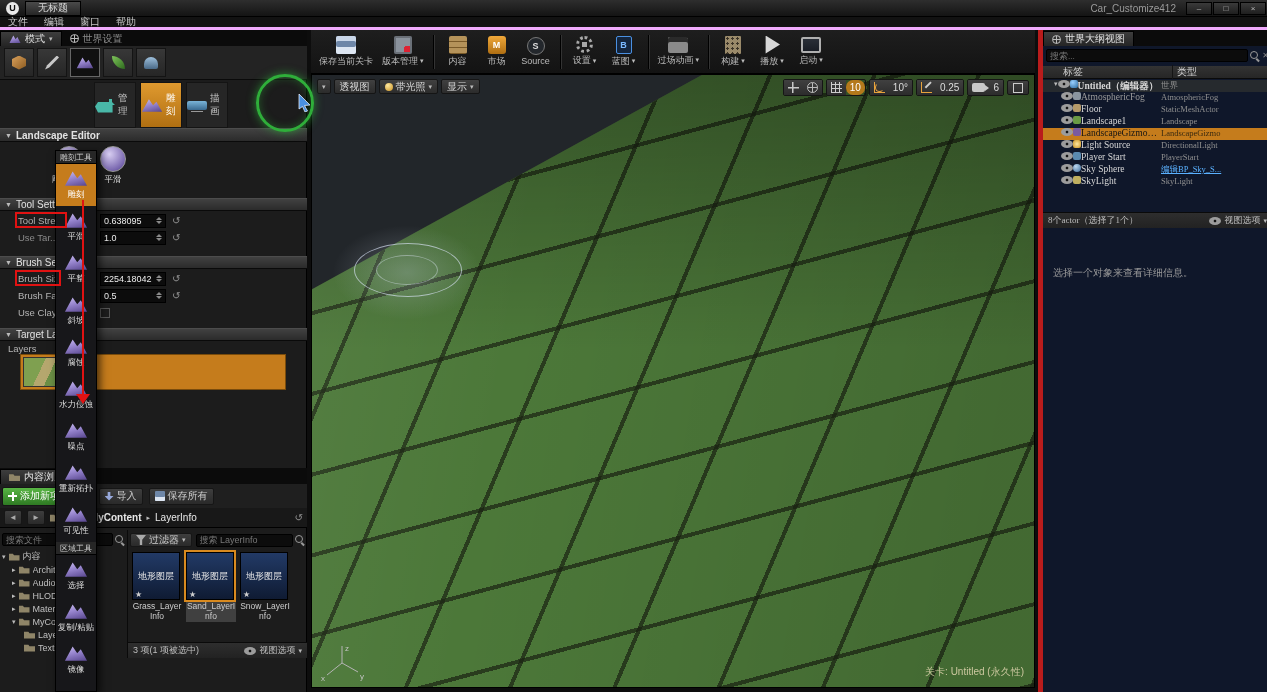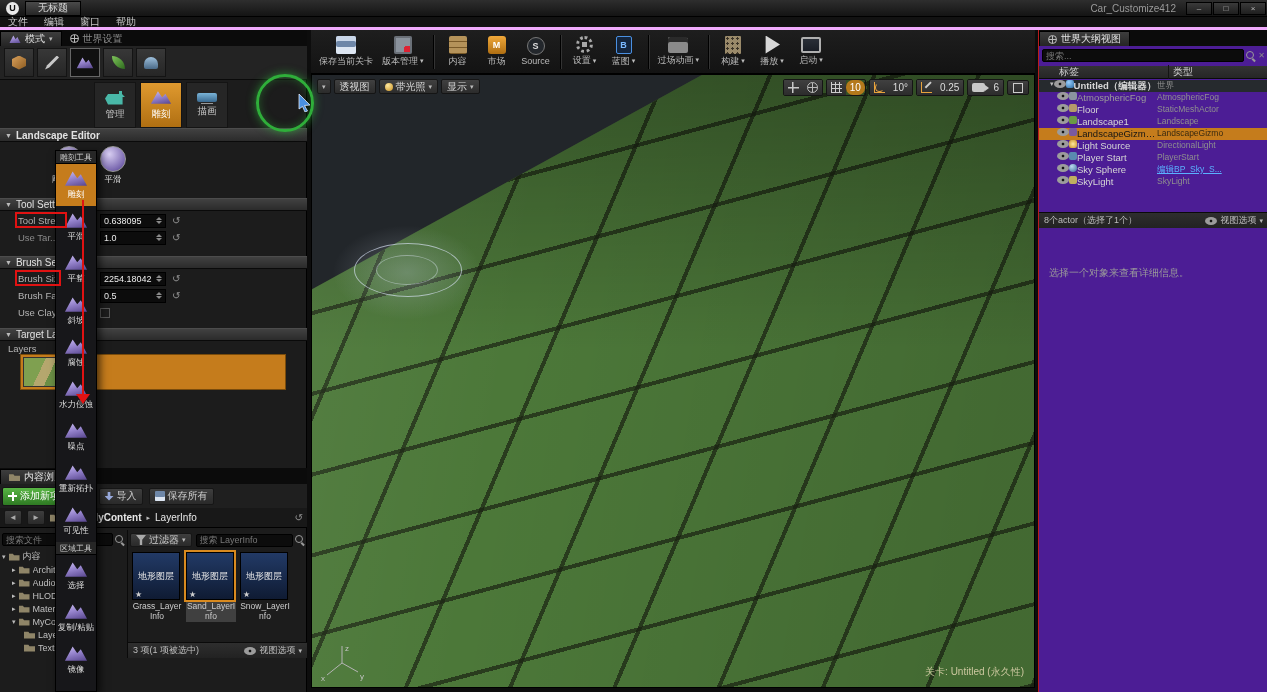--- a/index.html
+++ b/index.html
@@ -56,21 +56,21 @@
   .ic-cam{position:relative;width:13px;height:9px;background:#c8c8c8;border-radius:2px;}
   .ic-cam::after{content:"";position:absolute;right:-4px;top:1.5px;border-left:4px solid #c8c8c8;border-top:3px solid transparent;border-bottom:3px solid transparent;}
   .ic-max{width:10px;height:10px;border:1.5px solid #ccc;}
   .ic-plus{position:relative;width:9px;height:9px;background:linear-gradient(#fff,#fff) center/9px 2px no-repeat,linear-gradient(#fff,#fff) center/2px 9px no-repeat;}
 
   
   .leftpanel{left:0;top:30px;width:307px;height:662px;background:#1c1c1c;border-right:1px solid #000;}
   .iconrow{left:0;top:16px;width:307px;height:34px;background:#232323;border-bottom:1px solid #0a0a0a;display:flex;gap:3px;padding:2px 4px;}
   .modeicon{width:30px;height:29px;background:linear-gradient(#383838,#262626);border:1px solid #141414;display:flex;align-items:center;justify-content:center;}
   .modeicon.sel{background:#101010;border-color:#666;}
-  .modebtn{position:absolute;width:42px;height:46px;display:flex;flex-direction:column;align-items:center;justify-content:center;gap:3px;background:#262626;border:1px solid #141414;color:#ccc;font-size:9.5px;}
+  .modebtn{position:absolute;width:42px;height:46px;display:flex;flex-direction:row;align-items:center;justify-content:center;gap:3px;background:#262626;border:1px solid #141414;color:#ccc;font-size:9.5px;}
   .modebtn.act{background:linear-gradient(#e09a2f,#b06f12);color:#fff;}
   .toolcirc{position:absolute;display:flex;flex-direction:column;align-items:center;gap:2px;color:#ddd;font-size:8.5px;text-align:center;}
 
   
   .tool-dd{left:55px;top:150px;width:42px;height:542px;background:#17171a;border:1px solid #000;box-shadow:3px 3px 8px rgba(0,0,0,.65);z-index:70;display:flex;flex-direction:column;}
   .dd-hdr{height:13px;background:#262626;color:#cfcfcf;font-size:8px;display:flex;align-items:center;justify-content:center;border-bottom:1px solid #000;flex:none;}
   .dd-item{height:42px;display:flex;flex-direction:column;align-items:center;justify-content:center;gap:2px;color:#ddd;font-size:8.5px;flex:none;}
   .dd-item.sel{background:#c57c1c;color:#fff;}
 
   
@@ -97,21 +97,21 @@
   .vpbtn{background:linear-gradient(#404040,#2c2c2c);border:1px solid #151515;border-radius:2px;height:15px;display:inline-flex;align-items:center;gap:3px;padding:0 5px;color:#d6d6d6;}
   .vpgrp{display:flex;border:1px solid #151515;border-radius:2px;overflow:hidden;}
   .seg{background:linear-gradient(#404040,#2c2c2c);padding:0 4px;display:flex;align-items:center;height:15px;color:#ddd;gap:2px;}
   .seg.orange{background:#b4791b;color:#fff;border-radius:7px;}
   .brush-glow{position:absolute;left:20px;top:150px;width:150px;height:95px;border-radius:50%;background:radial-gradient(ellipse,rgba(190,200,215,.30),rgba(190,200,215,0) 70%);}
   .brush-ring{position:absolute;left:42px;top:168px;width:108px;height:54px;border:1.5px solid rgba(218,228,248,.65);border-radius:50%;}
   .brush-ring2{position:absolute;left:64px;top:180px;width:62px;height:30px;border:1px solid rgba(230,238,255,.4);border-radius:50%;}
   .levelstat{position:absolute;right:10px;bottom:8px;color:#cdc8a0;font-size:10px;}
 
   
-  .rightpanel{left:1038px;top:30px;width:229px;height:662px;background:#4c1d95;border-left:1px solid #b91c1c;}
+  .rightpanel{left:1038px;top:30px;width:229px;height:662px;background:#0f172a;border-left:5px solid #b91c1c;font-family:Liberation Serif, serif;}
   .colhdr{background:linear-gradient(#333,#262626);border-bottom:1px solid #0a0a0a;display:flex;height:13px;align-items:center;color:#cfcfcf;}
   .orow{display:flex;align-items:flex-start;gap:0;height:12px;padding:0 11px;font-size:9.5px;color:#d6d6d6;}
   .orow .otype{width:100px;flex:none;color:#8f8f8f;font-size:8.5px;}
   .orow.sel{background:#c57c1c;color:#141414;}
   .orow.sel .otype{color:#3a2a10;}
   .otype.link{color:#5ab1ff;text-decoration:underline;}
   .aicon{width:8px;height:8px;border-radius:2px;flex:none;}
   .footerbar{background:linear-gradient(#2e2e2e,#222);border-top:1px solid #0a0a0a;display:flex;align-items:center;padding:0 5px;color:#bdbdbd;}
 
   

